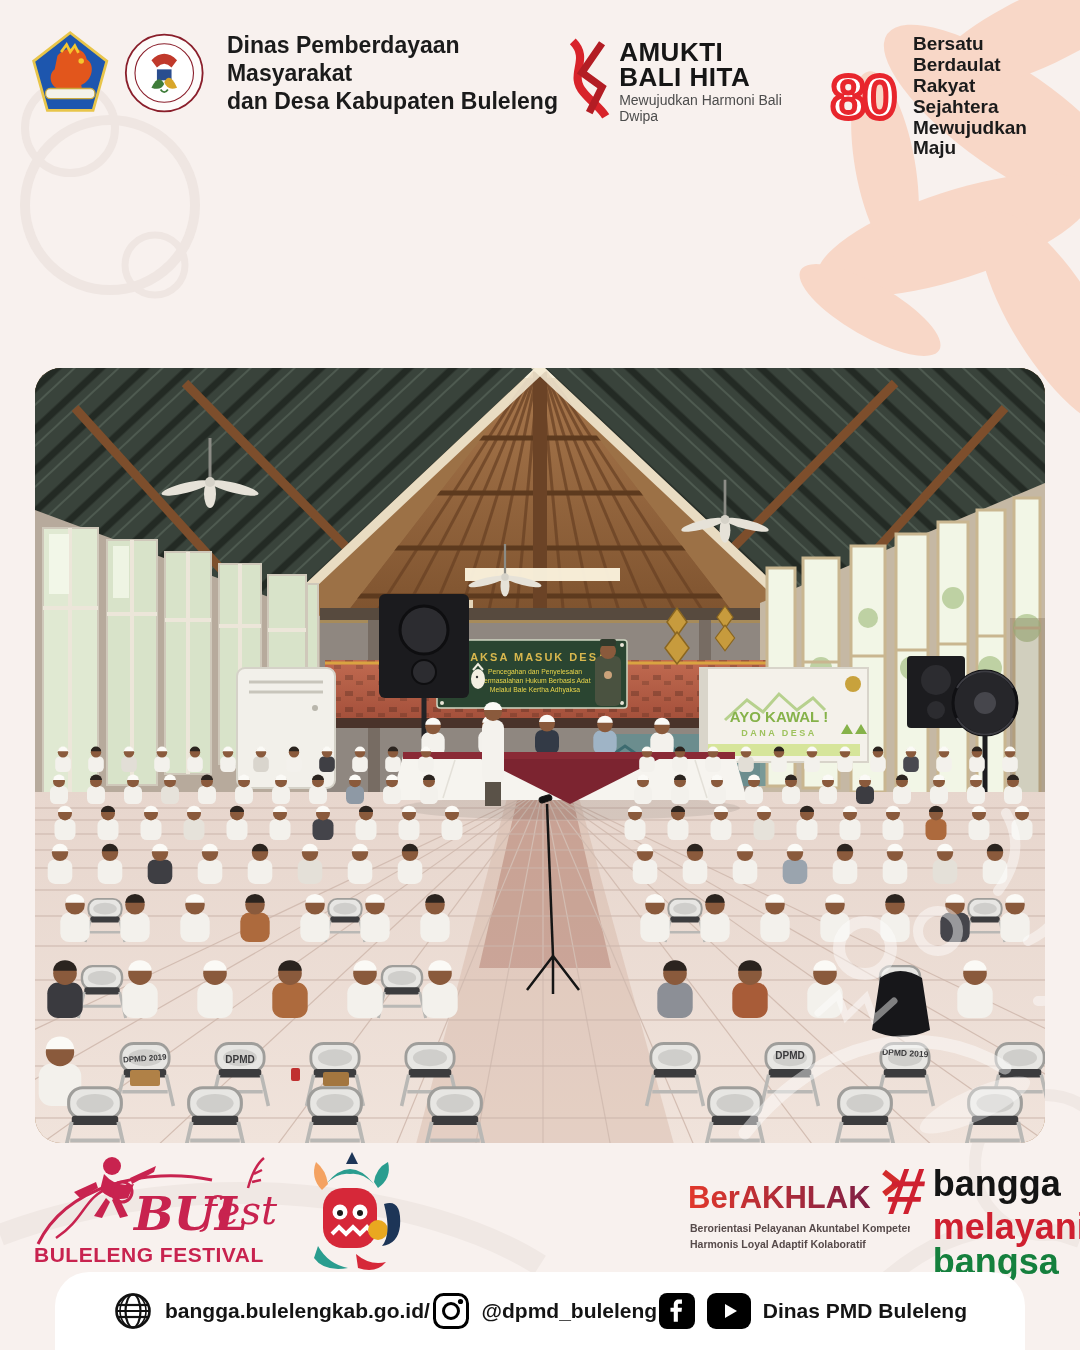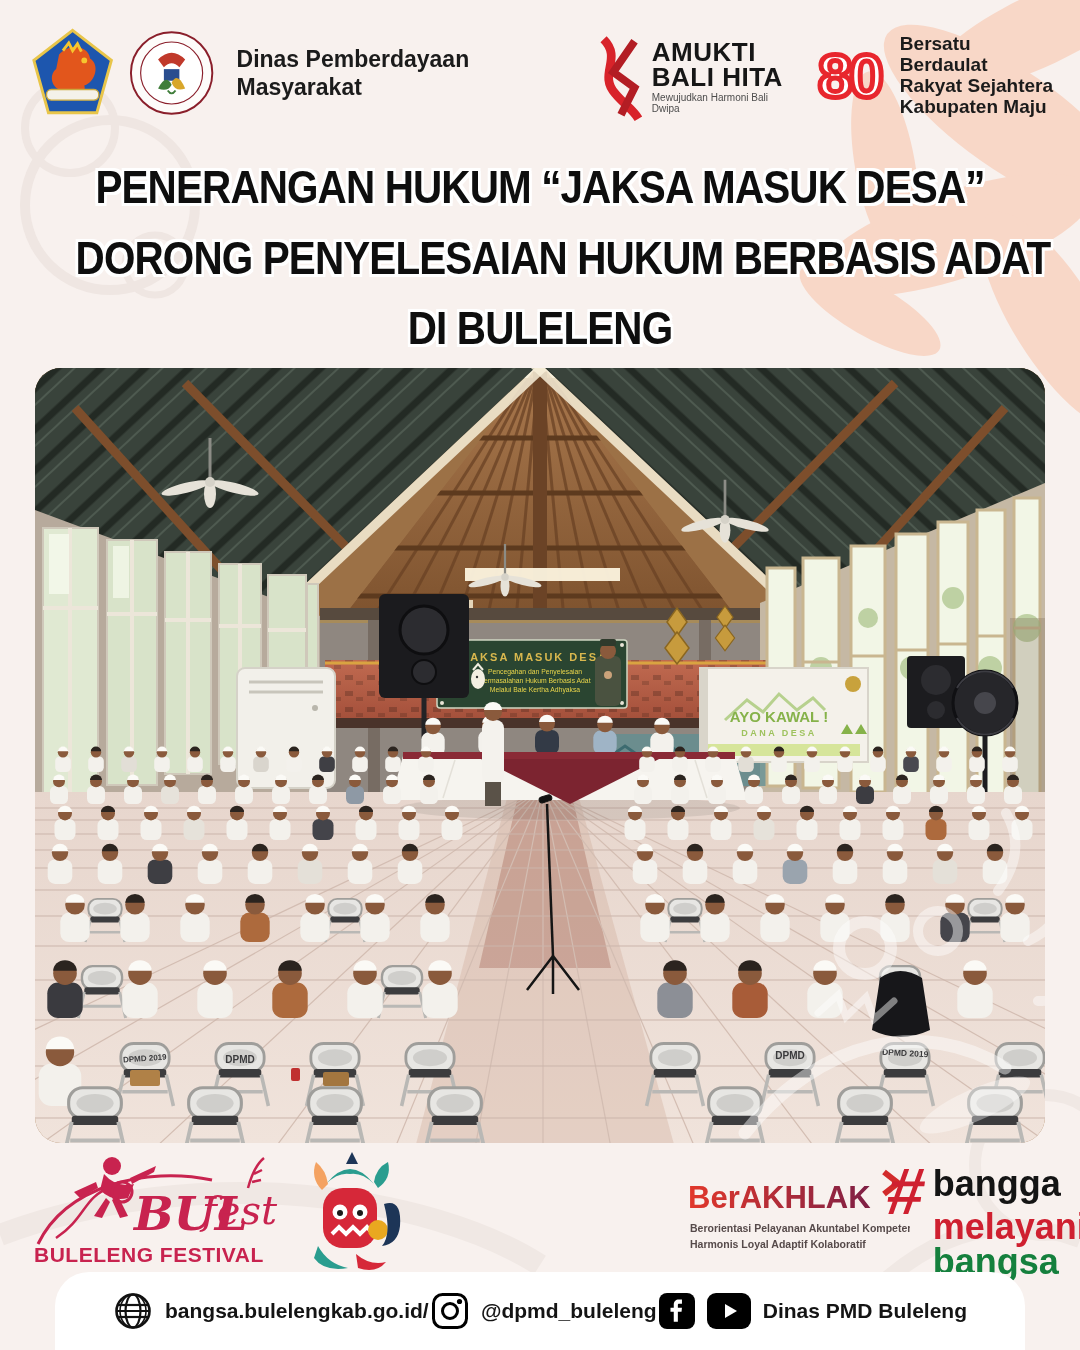--- a/index.html
+++ b/index.html
@@ -8,21 +8,21 @@
   .bg-svg{position:absolute;inset:0;z-index:0;}
   
   .header{position:absolute;top:26px;left:30px;right:24px;z-index:2;
           display:flex;justify-content:space-between;align-items:flex-start;}
   .logo-left{display:flex;align-items:center;gap:14px;}
   .agency{margin-left:8px;font-weight:bold;font-size:23px;line-height:1.22;color:#1b1b1b;}
   .logo-right{display:flex;align-items:flex-start;gap:24px;padding-top:6px;}
   .amukti{display:flex;align-items:flex-start;gap:6px;}
   .amukti-text{padding-top:8px;}
   .amukti-title{font-weight:800;font-size:26px;line-height:.95;color:#161616;letter-spacing:.5px;}
-  .amukti-tag{font-size:10px;color:#4c4c4c;margin-top:3px;}
+  .amukti-tag{font-size:14px;color:#4c4c4c;margin-top:3px;}
   .indo80{display:flex;align-items:center;gap:19px;padding-top:2px;}
   .num80{font-size:62px;font-weight:800;letter-spacing:-3px;color:#ffffff;
          -webkit-text-stroke:5px #e8262d;text-stroke:5px #e8262d;line-height:1;}
   .indo80-text{font-size:19px;font-weight:800;line-height:1.1;color:#1b1b1b;}
   
   .headline{position:absolute;top:152px;left:0;right:0;z-index:2;text-align:center;}
   .headline-line{font-weight:bold;font-size:47px;letter-spacing:-1px;color:#0e0e0e;
     line-height:1.5;white-space:nowrap;transform:scaleX(.86);transform-origin:center;
     text-shadow:-3px -3px 0 #fff,3px -3px 0 #fff,-3px 3px 0 #fff,3px 3px 0 #fff,
                 0 -3px 0 #fff,0 3px 0 #fff,-3px 0 0 #fff,3px 0 0 #fff;}
@@ -81,20 +81,21 @@
         <circle cx="44" cy="44" r="42" fill="#fdfcfa" stroke="#8a1f2b" stroke-width="2"></circle>
         <circle cx="44" cy="44" r="32" fill="#ffffff" stroke="#8a1f2b" stroke-width="1.2"></circle>
         <path d="M30,30 Q44,16 58,30 L52,38 Q44,30 36,38 Z" fill="#c0392b"></path>
         <path d="M36,40 h16 v12 h-16 Z" fill="#2a4d8f"></path>
         <path d="M30,60 Q38,44 44,56 Q40,64 30,60 Z" fill="#3f7d3a"></path>
         <path d="M58,60 Q50,42 44,54 Q48,64 58,60 Z" fill="#d8a62a"></path>
         <path d="M40,62 q4,6 8,0" stroke="#3f7d3a" stroke-width="2" fill="none"></path>
       </svg>
       <div class="agency">
         <div>Dinas Pemberdayaan Masyarakat</div>
+        <div>dan Desa Kabupaten Buleleng</div>
       </div>
     </div>
     <div class="logo-right">
       <div class="amukti">
         <svg width="58" height="92" viewBox="0 0 58 92">
           <path d="M14,6 C34,26 8,42 26,62 C34,72 44,78 50,88" stroke="#d8232a" stroke-width="9" fill="none"></path>
           <path d="M46,8 L24,40 L46,56 L32,84" stroke="#b31d24" stroke-width="8" fill="none"></path>
         </svg>
         <div class="amukti-text">
           <div class="amukti-title">
@@ -102,31 +103,26 @@
             <div>BALI HITA</div>
           </div>
           <div class="amukti-tag">Mewujudkan Harmoni Bali Dwipa</div>
         </div>
       </div>
       <div class="indo80">
         <div class="num80">80</div>
         <div class="indo80-text">
           <div>Bersatu Berdaulat</div>
           <div>Rakyat Sejahtera</div>
-          <div>Kabupaten Maju</div>
+          <div>Mewujudkan Maju</div>
         </div>
       </div>
     </div>
   </header>
 
-  <section class="headline">
-    <div class="headline-line">PENERANGAN HUKUM “JAKSA MASUK DESA”</div>
-    <div class="headline-line">DORONG PENYELESAIAN HUKUM BERBASIS ADAT</div>
-    <div class="headline-line">DI BULELENG</div>
-  </section>
 
   <figure class="photo" style="margin:0">
   <svg width="1010" height="775" viewBox="0 0 1010 775" preserveAspectRatio="none">
     <defs>
       <linearGradient id="woodG" x1="0" y1="0" x2="0" y2="1">
         <stop offset="0" stop-color="#aa794e"></stop>
             <stop offset="1" stop-color="#7c512d"></stop>
       </linearGradient>
       <linearGradient id="floorG" x1="0" y1="0" x2="0" y2="1">
         <stop offset="0" stop-color="#e7d6cd"></stop>
@@ -668,21 +664,21 @@
   <footer class="footer-bar">
     <div class="f-item">
       <svg width="40" height="40" viewBox="0 0 40 40">
         <circle cx="20" cy="20" r="16.5" fill="none" stroke="#111" stroke-width="2.6"></circle>
         <ellipse cx="20" cy="20" rx="7.5" ry="16.5" fill="none" stroke="#111" stroke-width="2.2"></ellipse>
         <ellipse cx="20" cy="20" rx="13" ry="16.5" fill="none" stroke="#111" stroke-width="1.6"></ellipse>
         <line x1="4" y1="14" x2="36" y2="14" stroke="#111" stroke-width="2.2"></line>
         <line x1="4" y1="26" x2="36" y2="26" stroke="#111" stroke-width="2.2"></line>
         <line x1="3.5" y1="20" x2="36.5" y2="20" stroke="#111" stroke-width="2.2"></line>
       </svg>
-      <span>bangsa.bulelengkab.go.id/</span>
+      <span>bangga.bulelengkab.go.id/</span>
     </div>
     <div class="f-item">
       <svg width="38" height="38" viewBox="0 0 38 38">
         <rect x="2.5" y="2.5" width="33" height="33" rx="9" fill="none" stroke="#000" stroke-width="3"></rect>
         <circle cx="19" cy="19" r="7.5" fill="none" stroke="#000" stroke-width="3"></circle>
         <circle cx="28.5" cy="9.5" r="2.6" fill="#000"></circle>
       </svg>
       <span>@dpmd_buleleng</span>
     </div>
     <div class="f-item">

